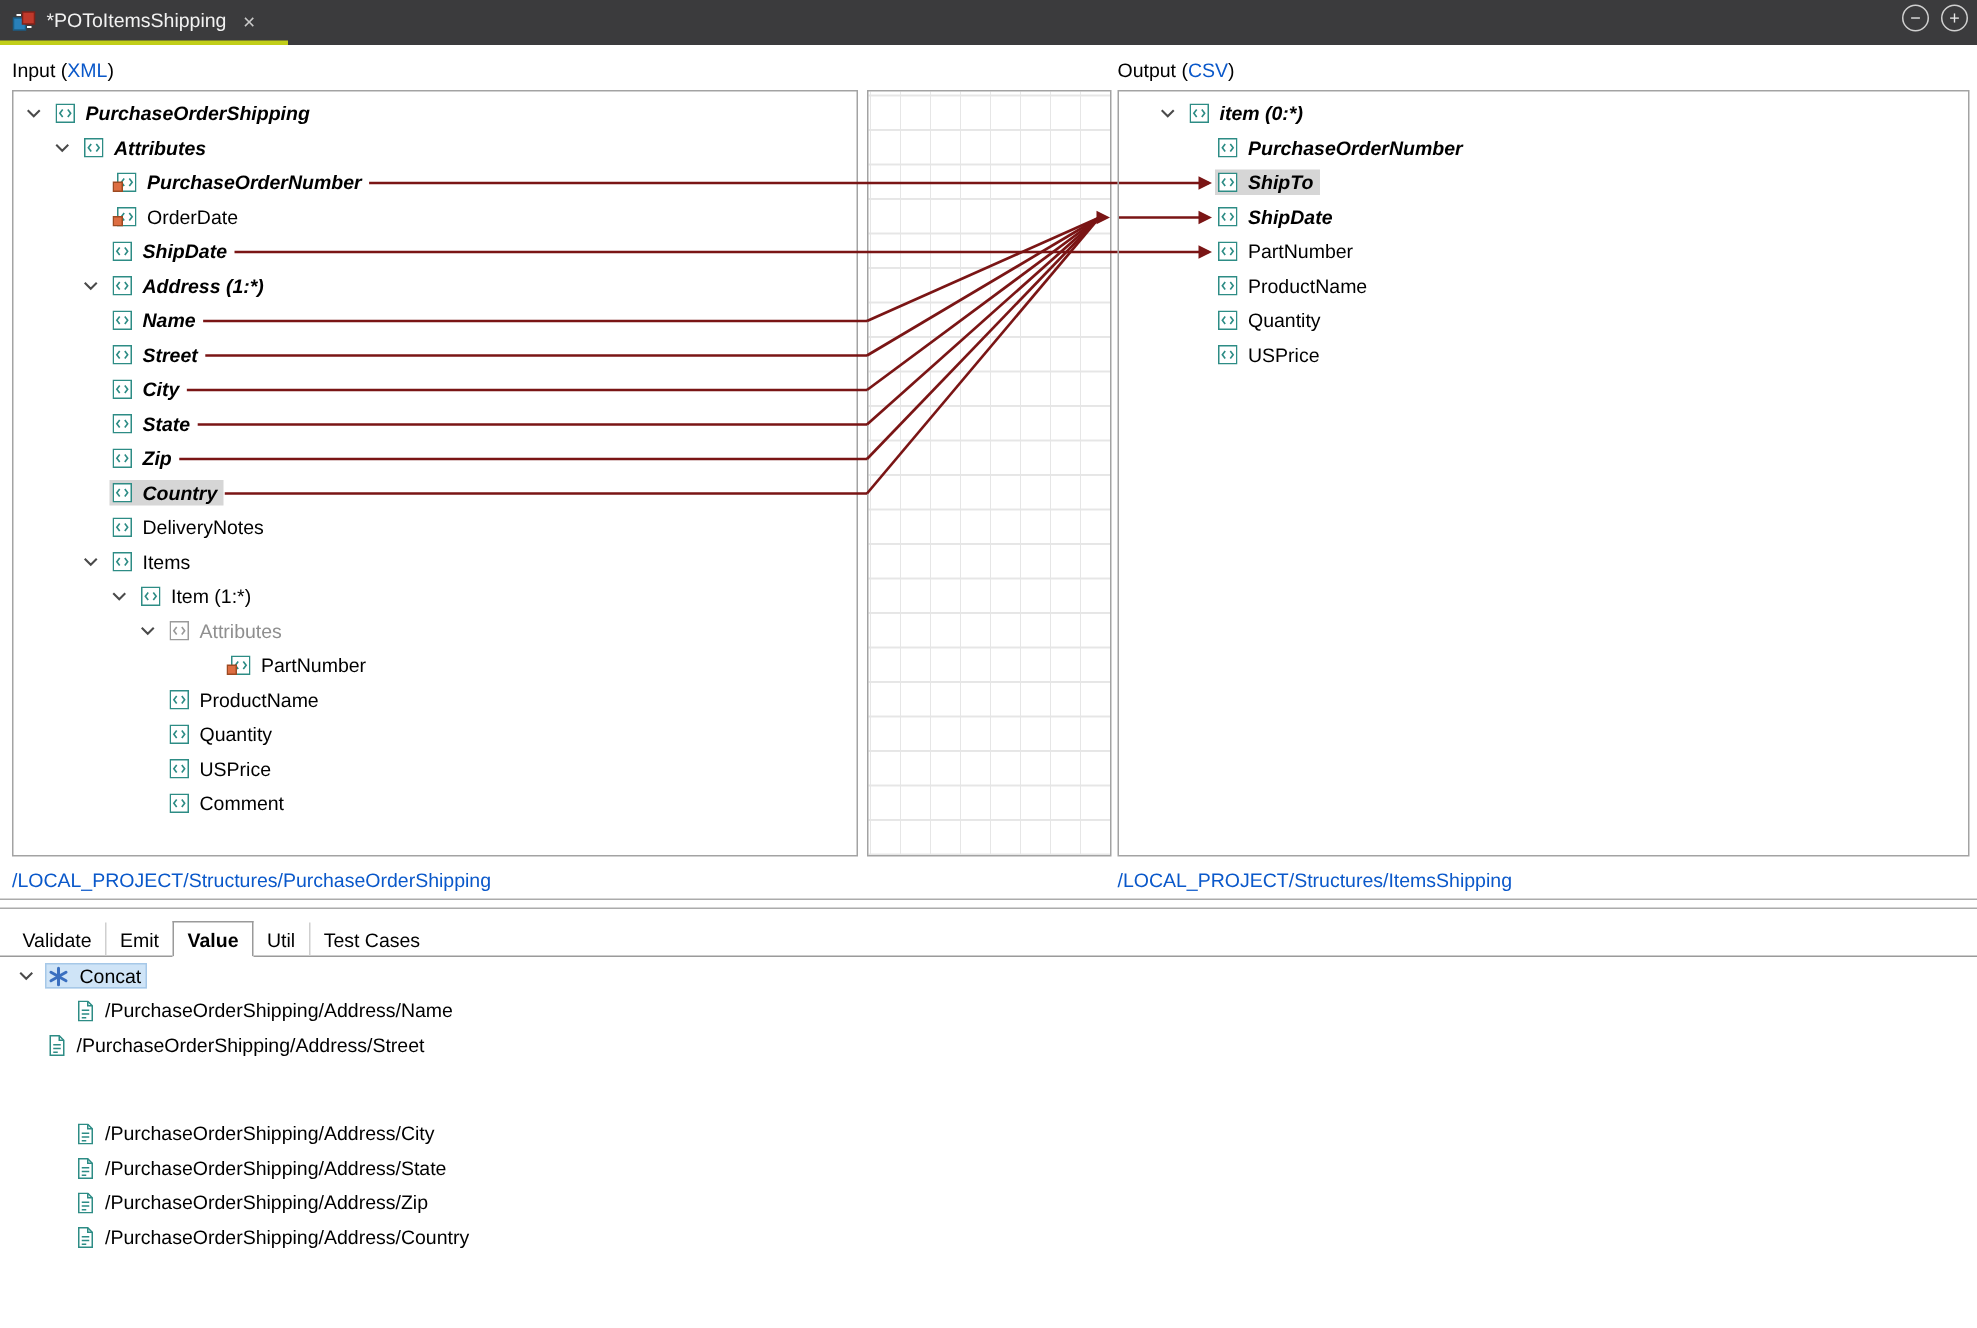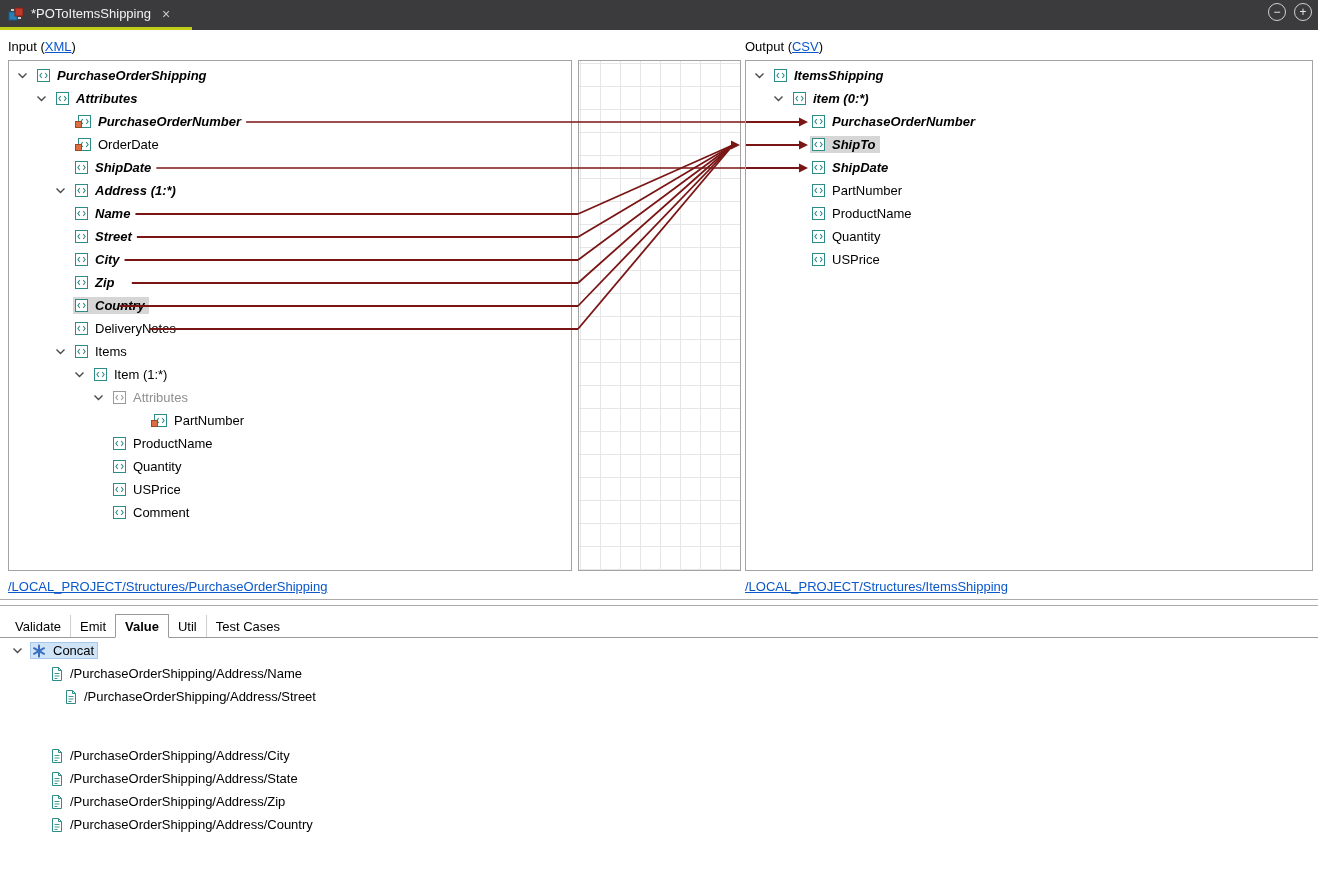--- a/index.html
+++ b/index.html
@@ -10,21 +10,21 @@
   .doc-tab{position:absolute;left:0;top:0;height:27px;display:flex;align-items:center;gap:7px;
     padding:0 10px 0 8px;color:#f2f2f2;cursor:pointer;}
   .tab-underline{position:absolute;left:0;top:27px;width:192px;height:3px;background:var(--accent_underline,#c1ce19);}
   .tab-close{color:#c9c9c9;font-size:14px;margin-left:4px;}
   .win-controls{position:absolute;right:6px;top:3px;display:flex;gap:8px;}
   .circle-btn{width:16px;height:16px;border:1px solid #d0d0d0;border-radius:50%;color:#e6e6e6;
     display:flex;align-items:center;justify-content:center;font-size:12px;line-height:1;cursor:pointer;}
   
   .panel-header{position:absolute;top:39px;height:18px;white-space:nowrap;}
   #input-header{left:8px;} #output-header{left:745px;}
-  a.link{color:var(--link,#0a58ca);text-decoration:underline;cursor:pointer;}
+  a.link{color:var(--link,#0a58ca);cursor:pointer;}
   .footer-link{position:absolute;top:579px;white-space:nowrap;}
   #footer-input{left:8px;} #footer-output{left:745px;}
   
   .tree-panel{position:absolute;top:60px;background:#fff;border:1px solid var(--panel_border,#a3a3a3);
     box-sizing:border-box;padding-top:3px;overflow:hidden;}
   #input-tree{left:8px;width:564px;height:511px;}
   #output-tree{left:745px;width:568px;height:511px;}
   #grid-panel{position:absolute;left:578px;top:60px;width:163px;height:511px;box-sizing:border-box;
     border:1px solid var(--panel_border,#a3a3a3);background-color:#fff;
     background-image:linear-gradient(to right,var(--grid_line,#e6e6e6) 1px,transparent 1px),
@@ -210,20 +210,32 @@
     </div>
     <div class="row" style="padding-left: 46px;">
       <span class="chev"></span>
       <span class="nodebox">
         <span class="tree-icon">
           <svg width="13" height="13" viewBox="0 0 13 13">
             <rect x="0.5" y="0.5" width="12" height="12" fill="#fff" stroke="#2d8c85"></rect>
             <path d="M4.8 4 L2.9 6.5 L4.8 9 M8.2 4 L10.1 6.5 L8.2 9" fill="none" stroke="#2d8c85" stroke-width="1.1"></path>
           </svg>
         </span>
+        <span class="lab bold">State</span>
+      </span>
+    </div>
+    <div class="row" style="padding-left: 46px;">
+      <span class="chev"></span>
+      <span class="nodebox">
+        <span class="tree-icon">
+          <svg width="13" height="13" viewBox="0 0 13 13">
+            <rect x="0.5" y="0.5" width="12" height="12" fill="#fff" stroke="#2d8c85"></rect>
+            <path d="M4.8 4 L2.9 6.5 L4.8 9 M8.2 4 L10.1 6.5 L8.2 9" fill="none" stroke="#2d8c85" stroke-width="1.1"></path>
+          </svg>
+        </span>
         <span class="lab bold">Zip</span>
       </span>
     </div>
     <div class="row" style="padding-left: 46px;">
       <span class="chev"></span>
       <span class="nodebox sel-gray">
         <span class="tree-icon">
           <svg width="13" height="13" viewBox="0 0 13 13">
             <rect x="0.5" y="0.5" width="12" height="12" fill="#fff" stroke="#2d8c85"></rect>
             <path d="M4.8 4 L2.9 6.5 L4.8 9 M8.2 4 L10.1 6.5 L8.2 9" fill="none" stroke="#2d8c85" stroke-width="1.1"></path>
@@ -349,36 +361,20 @@
             <rect x="0.5" y="0.5" width="12" height="12" fill="#fff" stroke="#2d8c85"></rect>
             <path d="M4.8 4 L2.9 6.5 L4.8 9 M8.2 4 L10.1 6.5 L8.2 9" fill="none" stroke="#2d8c85" stroke-width="1.1"></path>
           </svg>
         </span>
         <span class="lab">Comment</span>
       </span>
     </div>
   </div>
 <div id="grid-panel"></div>
 <div class="tree-panel" id="output-tree">
-    <div class="row" style="padding-left: 8px;">
-      <span class="chev">
-        <svg width="11" height="8" viewBox="0 0 11 8">
-          <path d="M1.5 1.5 L5.5 5.5 L9.5 1.5" fill="none" stroke="#4a4a4a" stroke-width="1.4"></path>
-        </svg>
-      </span>
-      <span class="nodebox">
-        <span class="tree-icon">
-          <svg width="13" height="13" viewBox="0 0 13 13">
-            <rect x="0.5" y="0.5" width="12" height="12" fill="#fff" stroke="#2d8c85"></rect>
-            <path d="M4.8 4 L2.9 6.5 L4.8 9 M8.2 4 L10.1 6.5 L8.2 9" fill="none" stroke="#2d8c85" stroke-width="1.1"></path>
-          </svg>
-        </span>
-        <span class="lab bold">ItemsShipping</span>
-      </span>
-    </div>
     <div class="row" style="padding-left: 27px;">
       <span class="chev">
         <svg width="11" height="8" viewBox="0 0 11 8">
           <path d="M1.5 1.5 L5.5 5.5 L9.5 1.5" fill="none" stroke="#4a4a4a" stroke-width="1.4"></path>
         </svg>
       </span>
       <span class="nodebox">
         <span class="tree-icon">
           <svg width="13" height="13" viewBox="0 0 13 13">
             <rect x="0.5" y="0.5" width="12" height="12" fill="#fff" stroke="#2d8c85"></rect>
@@ -513,21 +509,21 @@
         <span class="tree-icon">
           <svg width="12" height="14" viewBox="0 0 12 14">
             <path d="M1.5 0.5 H7.5 L10.5 3.5 V13.5 H1.5 Z" fill="#fff" stroke="#2d8c85"></path>
             <path d="M7.5 0.5 V3.5 H10.5" fill="none" stroke="#2d8c85"></path>
             <path d="M3.5 6.5 H8.5 M3.5 9 H8.5 M3.5 11.5 H6.5" stroke="#2d8c85" stroke-width="0.9"></path>
           </svg>
         </span>
         <span class="lab">/PurchaseOrderShipping/Address/Name</span>
       </span>
     </div>
-    <div class="row" style="padding-left: 45px;">
+    <div class="row" style="padding-left: 12px;">
       <span class="chev"></span>
       <span class="nodebox">
         <span class="tree-icon">
           <svg width="12" height="14" viewBox="0 0 12 14">
             <path d="M1.5 0.5 H7.5 L10.5 3.5 V13.5 H1.5 Z" fill="#fff" stroke="#2d8c85"></path>
             <path d="M7.5 0.5 V3.5 H10.5" fill="none" stroke="#2d8c85"></path>
             <path d="M3.5 6.5 H8.5 M3.5 9 H8.5 M3.5 11.5 H6.5" stroke="#2d8c85" stroke-width="0.9"></path>
           </svg>
         </span>
         <span class="lab">/PurchaseOrderShipping/Address/Street</span>

